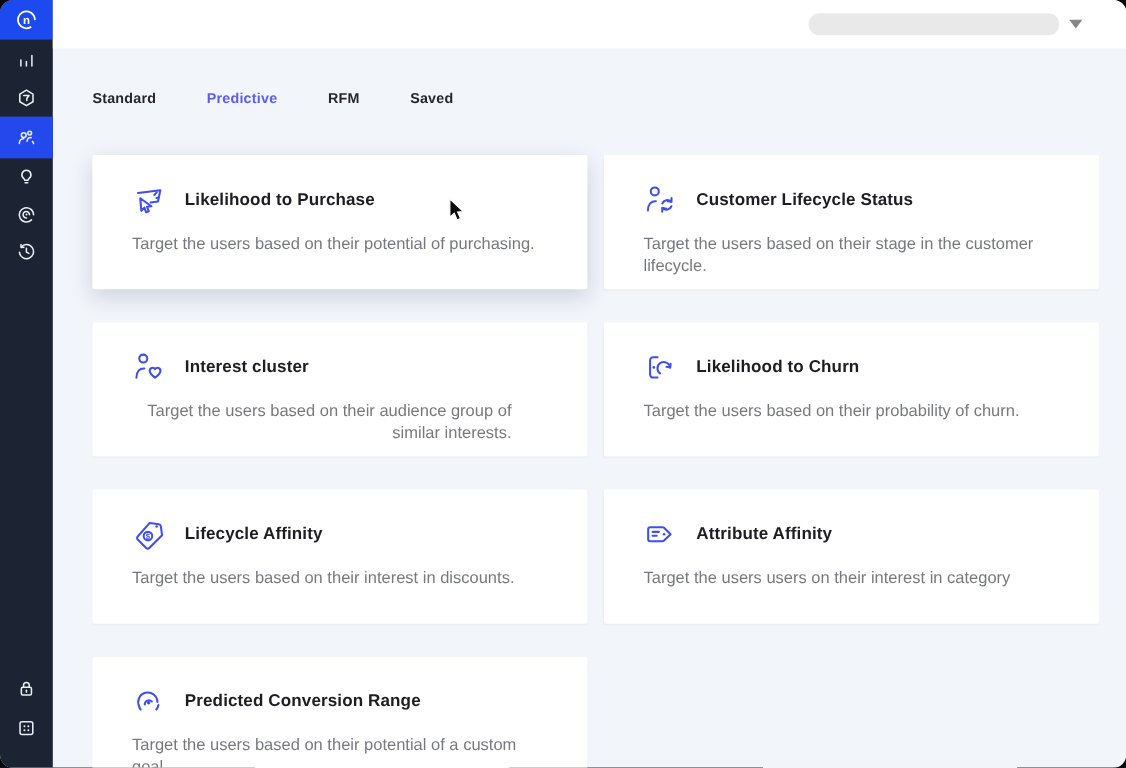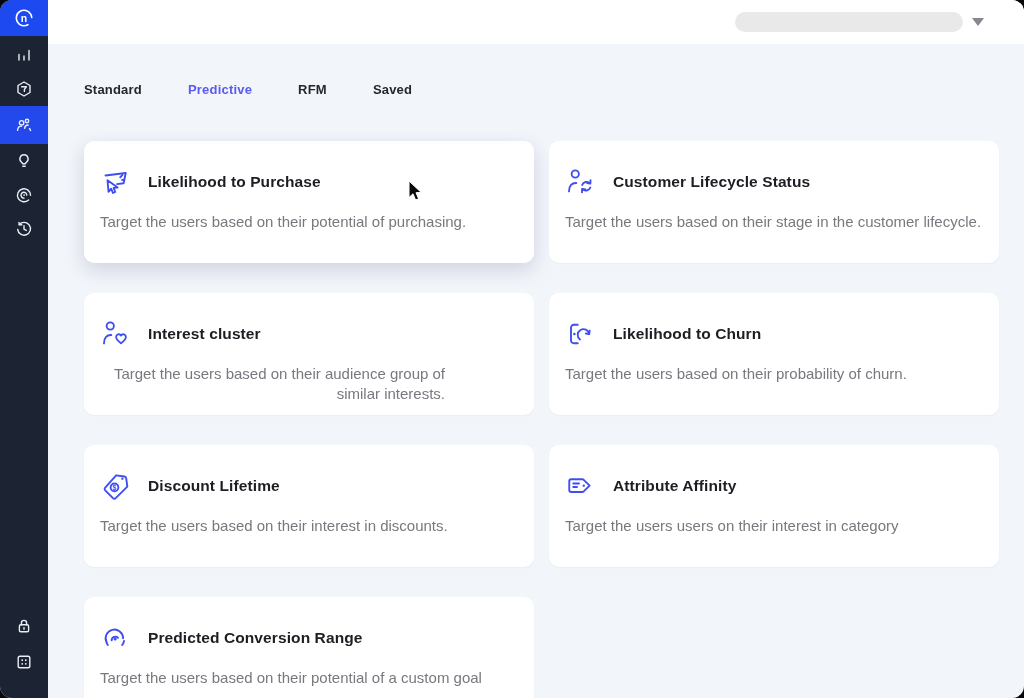--- a/index.html
+++ b/index.html
@@ -17,21 +17,21 @@
   .main{position:absolute;left:48px;top:0;right:0;bottom:0;}
   .topbar{height:44px;background:#ffffff;position:relative;}
   .account-pill{position:absolute;top:12px;right:61px;width:228px;height:20px;border-radius:10px;background:#e9e9ea;cursor:pointer;}
   .caret{position:absolute;top:18px;right:40px;width:0;height:0;border-left:6px solid transparent;border-right:6px solid transparent;border-top:8px solid #87888d;}
   .content{padding:38px 25px 0 36px;}
   .tabs{display:flex;gap:46px;}
   .tab{font-size:13px;font-weight:700;color:#26262c;letter-spacing:.2px;cursor:pointer;}
   .tab.active{color:#5a5bf3;}
   
   .grid{margin-top:44px;display:grid;grid-template-columns:450px 450px;column-gap:15px;row-gap:30px;grid-auto-rows:122px;}
-  .card{background:#ffffff;border-radius:10px;padding:26px 16px;box-sizing:border-box;box-shadow:0 1px 2px rgba(25,39,80,.04);cursor:pointer;}
+  .card{background:#ffffff;border-radius:2px;padding:26px 36px;box-sizing:border-box;box-shadow:0 1px 2px rgba(25,39,80,.04);cursor:pointer;}
   .card.hovered{box-shadow:0 7px 20px rgba(25,39,80,.16);}
   .card-head{display:flex;align-items:center;gap:18px;}
   .card-title{font-size:15.5px;font-weight:700;color:#1d1d23;letter-spacing:.1px;}
   .card-desc{margin-top:15px;font-size:15px;line-height:1.35;color:#77797f;}
   .card-desc.narrow{max-width:345px;text-align:right;}
   .cicon{stroke:#3f4ef0;fill:none;stroke-width:1.5;stroke-linecap:round;stroke-linejoin:round;}
   .cicon .fillb{fill:#3f4ef0;stroke:none;}
   
   .cursor{position:absolute;left:406px;top:180px;z-index:20;pointer-events:none;}
 </style>
@@ -178,21 +178,21 @@
         </div>
 
         <div class="card">
           <div class="card-head">
             <svg class="cicon" width="30" height="30" viewBox="0 0 24 24">
               <path d="M12.9 3.5 l6.6.9 a1.7 1.7 0 0 1 1.46 1.46 l.9 6.6 -9.3 9.3 a1.55 1.55 0 0 1-2.2 0 l-6.2-6.2 a1.55 1.55 0 0 1 0-2.2 Z"></path>
               <circle class="fillb" cx="17.9" cy="6.1" r="0.95"></circle>
               <circle cx="11.6" cy="13.1" r="3.1"></circle>
               <text x="11.6" y="15.1" text-anchor="middle" font-size="5.6" font-family="Liberation Sans, sans-serif" font-weight="bold" fill="#3f4ef0" stroke="none">$</text>
             </svg>
-            <div class="card-title">Discount Lifetime</div>
+            <div class="card-title">Lifecycle Affinity</div>
           </div>
           <div class="card-desc">Target the users based on their interest in discounts.</div>
         </div>
 
         <div class="card">
           <div class="card-head">
             <svg class="cicon" width="30" height="30" viewBox="0 0 24 24">
               <path d="M5 6.6 h8.8 a1.7 1.7 0 0 1 1.15.45 l4.75 4.65 -4.75 4.65 a1.7 1.7 0 0 1-1.15.45 H5 a1.6 1.6 0 0 1-1.6-1.6 V8.2 A1.6 1.6 0 0 1 5 6.6 Z"></path>
               <path d="M6.6 10 h4.6 M6.6 12.8 h3"></path>
               <circle class="fillb" cx="15" cy="11.7" r="0.95"></circle>

